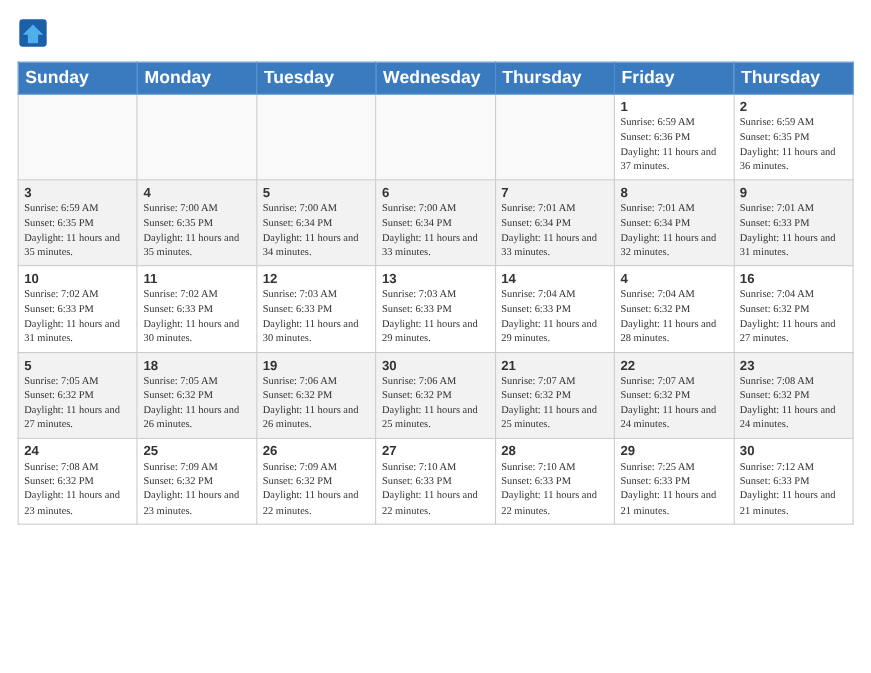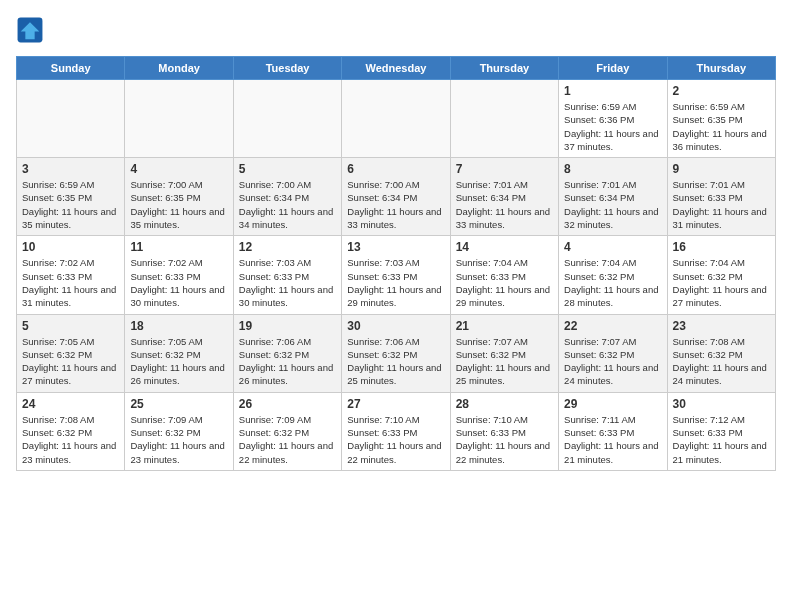--- a/index.html
+++ b/index.html
@@ -45,24 +45,24 @@
       color: #555;
     }
     .calendar {
       width: 100%;
       border-collapse: collapse;
       border: 1px solid #ccc;
     }
     .calendar th {
       background: #3a7abf;
       color: #fff;
-      font-size: 11px;
+      font-size: 16px;
       font-weight: bold;
       padding: 5px 6px;
-      text-align: center;
+      text-align: left;
       border: 1px solid #5090cf;
     }
     .calendar td {
       vertical-align: top;
       border: 1px solid #ccc;
       padding: 4px 5px;
       width: 108px;
       min-height: 75px;
       font-size: 10px;
       color: #333;
@@ -74,20 +74,21 @@
     .day-number {
       font-size: 12px;
       font-weight: bold;
       display: block;
       margin-bottom: 2px;
     }
     .day-info {
       font-size: 9.5px;
       line-height: 1.4;
       color: #333;
+      font-family: Liberation Serif, serif;
     }
     tr:nth-child(odd) td { background: #fff; }
     tr:nth-child(even) td { background: #f2f2f2; }
     tr:nth-child(even) td.empty { background: #ebebeb; }
   </style>
 </head>
 <body>
 
 <div class="header">
   <div class="logo">
@@ -324,21 +325,21 @@
         </td>
         <td>
           <span class="day-number">28</span>
           <div class="day-info">Sunrise: 7:10 AM
 Sunset: 6:33 PM
 Daylight: 11 hours
 and 22 minutes.</div>
         </td>
         <td>
           <span class="day-number">29</span>
-          <div class="day-info">Sunrise: 7:11 AM
+          <div class="day-info">Sunrise: 7:25 AM
 Sunset: 6:33 PM
 Daylight: 11 hours
 and 21 minutes.</div>
         </td>
         <td>
           <span class="day-number">30</span>
           <div class="day-info">Sunrise: 7:12 AM
 Sunset: 6:33 PM
 Daylight: 11 hours
 and 21 minutes.</div>

